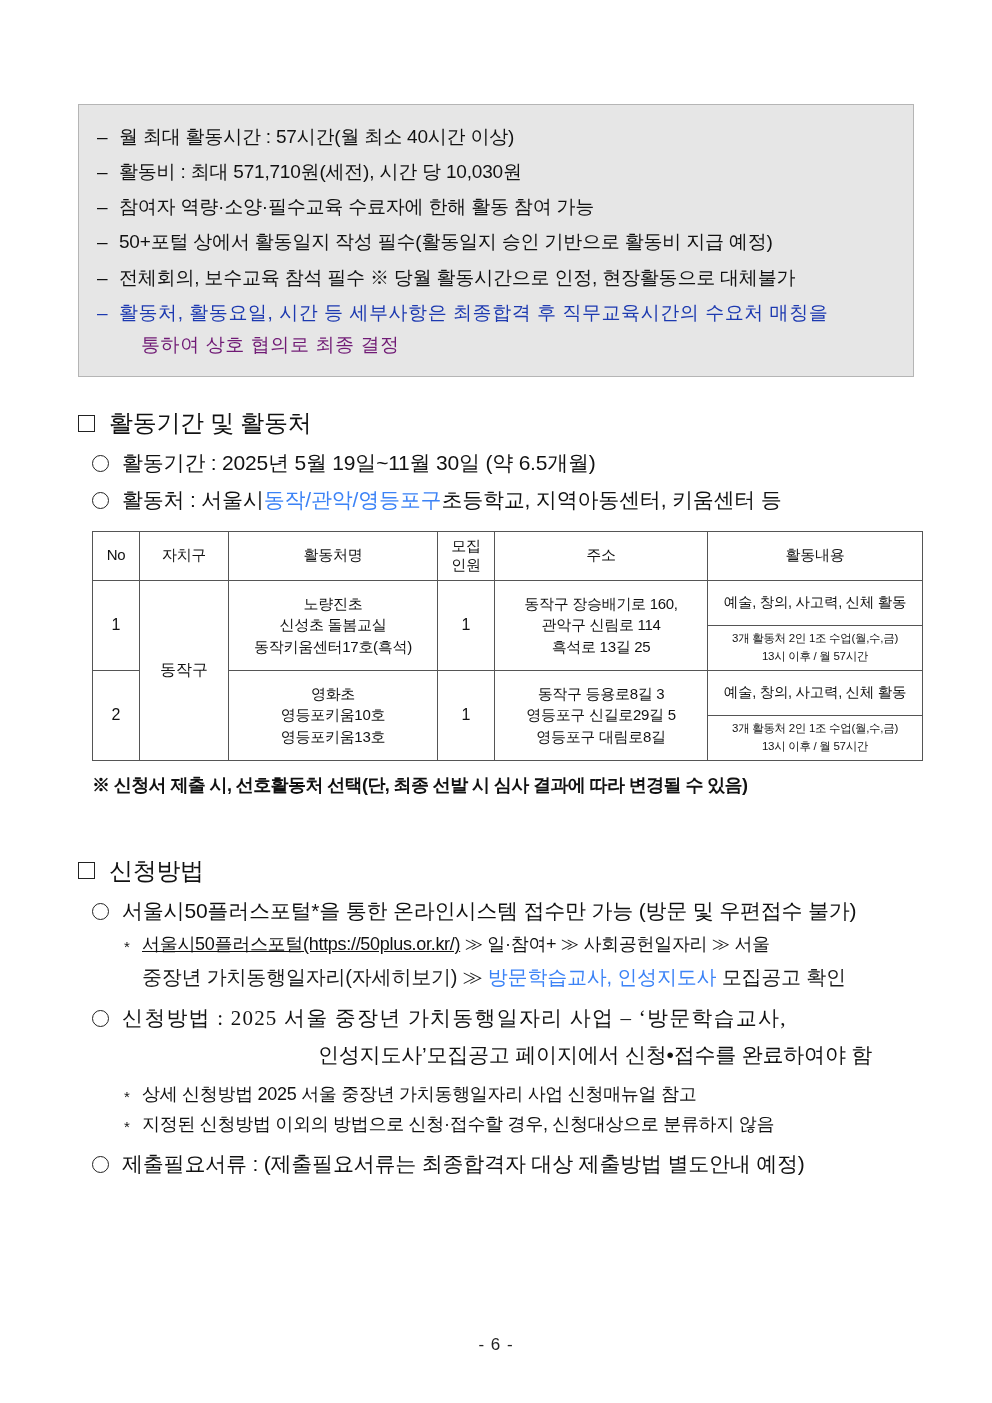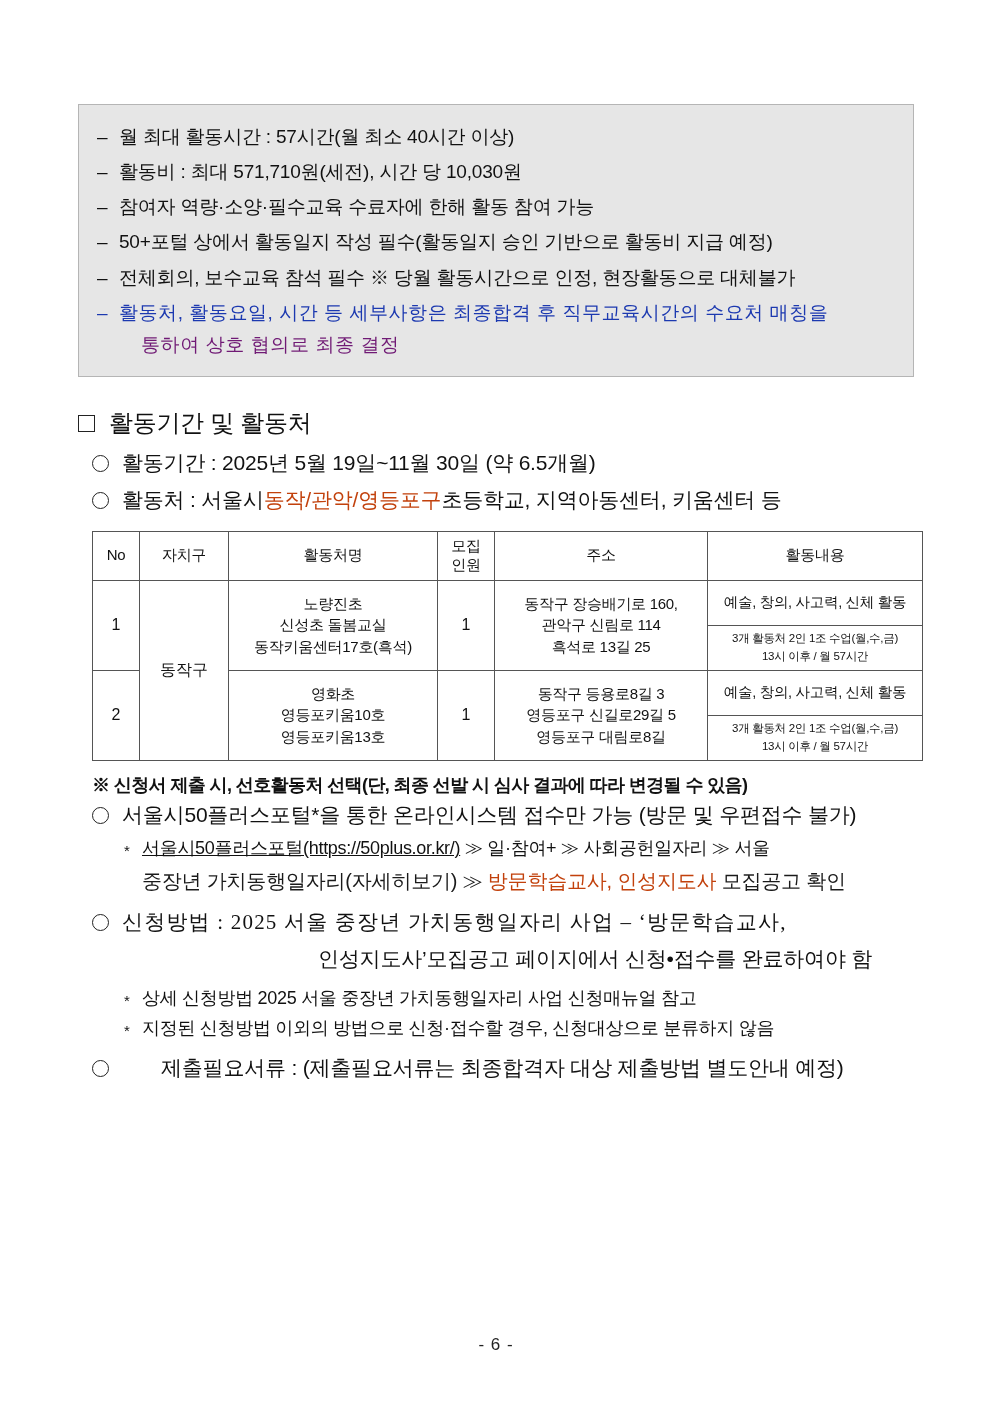--- a/index.html
+++ b/index.html
@@ -87,21 +87,21 @@
   .circ {
     display: inline-block;
     width: 15px;
     height: 15px;
     border: 1.7px solid #222;
     border-radius: 50%;
     margin-right: 13px;
     margin-top: 10px;
     flex: 0 0 15px;
   }
-  .blue-t { color: #c2410c; }
+  .blue-t { color: #3b82f6; }
 
   
   table.act-table {
     border-collapse: collapse;
     width: 812px;
     margin: 12px 0 0 14px;
     table-layout: fixed;
   }
   table.act-table td, table.act-table th {
     border: 1px solid #555;
@@ -291,20 +291,24 @@
       </tr>
       <tr>
         <td class="desc-bot" style="white-space:pre-line;">3개 활동처 2인 1조 수업(월,수,금)
 13시 이후 / 월 57시간</td>
       </tr>
     </tbody>
   </table>
 
   <div class="tbl-note">※ 신청서 제출 시, 선호활동처 선택(단, 최종 선발 시 심사 결과에 따라 변경될 수 있음)</div>
 
+  <div class="sec-head" style="margin-top:58px;">
+    <span class="sq"></span>
+    <span>신청방법</span>
+  </div>
 
   <div class="circ-line">
     <span class="circ"></span>
     <span>서울시50플러스포털*을 통한 온라인시스템 접수만 가능 (방문 및 우편접수 불가)</span>
   </div>
 
   <div class="star-line">
     <span class="star">*</span>
     <span><span class="u-link">서울시50플러스포털(https://50plus.or.kr/)</span><span> ≫ 일·참여+ ≫ 사회공헌일자리 ≫ 서울</span></span>
   </div>
@@ -321,19 +325,19 @@
   <div class="star-line" style="margin-top:6px;">
     <span class="star">*</span>
     <span>상세 신청방법 2025 서울 중장년 가치동행일자리 사업 신청매뉴얼 참고</span>
   </div>
 
   <div class="star-line">
     <span class="star">*</span>
     <span>지정된 신청방법 이외의 방법으로 신청·접수할 경우, 신청대상으로 분류하지 않음</span>
   </div>
 
-  <div class="circ-line" style="margin-top:6px;gap:39px;">
+  <div class="circ-line" style="margin-top:6px;">
     <span class="circ"></span>
     <span>제출필요서류 : (제출필요서류는 최종합격자 대상 제출방법 별도안내 예정)</span>
   </div>
 
   <div class="pagenum">- 6 -</div>
 </div>
 
 </body></html>

